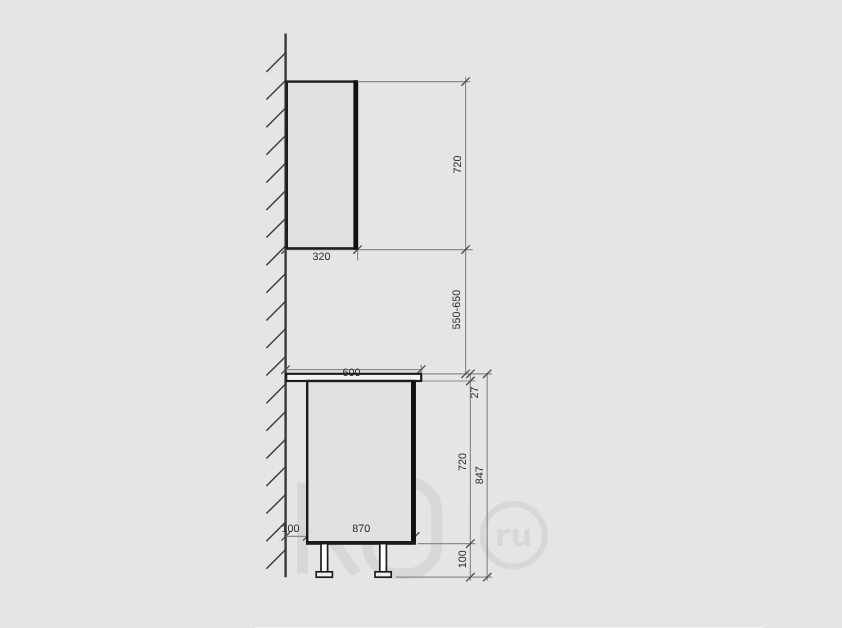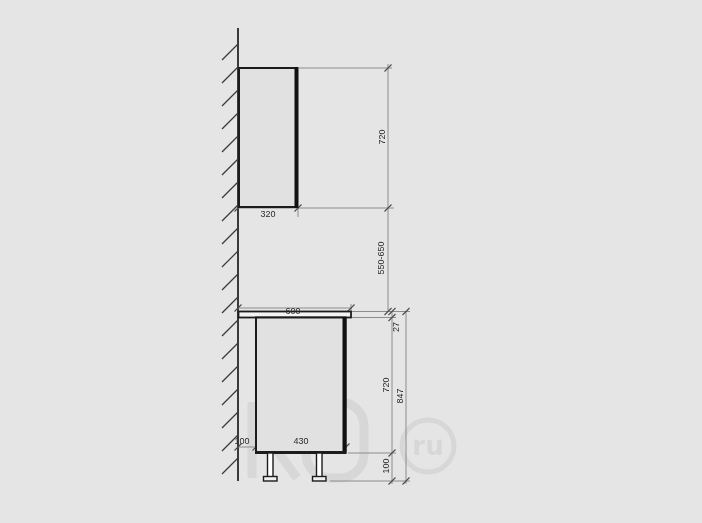--- a/index.html
+++ b/index.html
@@ -129,17 +129,17 @@
   <div class="dimlabel" style="left:293px;top:311px;">600</div>
 
   <div class="dimlabel vert" style="left:395.5px;top:327px;">27</div>
 
   <div class="dimlabel vert" style="left:386px;top:385px;">720</div>
 
   <div class="dimlabel vert" style="left:400px;top:396px;">847</div>
 
   <div class="dimlabel" style="left:242px;top:441px;">100</div>
 
-  <div class="dimlabel" style="left:301px;top:441px;">430</div>
+  <div class="dimlabel" style="left:301px;top:441px;">870</div>
 
   <div class="dimlabel vert" style="left:386px;top:466px;">100</div>
 
 </div>
 
 </body></html>

